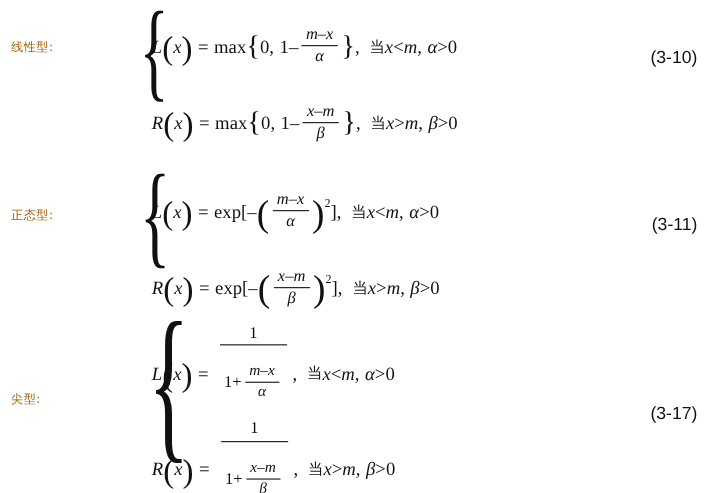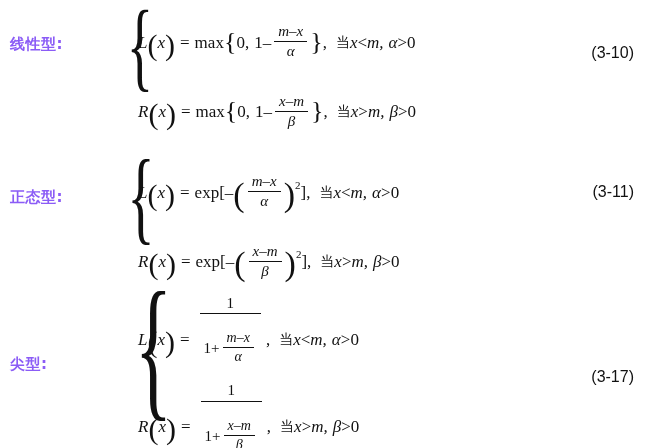--- a/index.html
+++ b/index.html
@@ -16,24 +16,24 @@
     overflow: hidden;
   }
   .page {
     position: relative;
     width: 650px;
     height: 448px;
   }
   .label {
     position: absolute;
     font-family: "DejaVu Sans", sans-serif;
-    font-size: 15px;
-    font-weight: 700;
+    font-size: 11px;
+    font-weight: 400;
     letter-spacing: 0.5px;
-    color: #8b5cf6;
+    color: #a16207;
     white-space: nowrap;
   }
   .brace-wrap {
     position: absolute;
     display: flex;
     align-items: stretch;
   }
   .brace {
     font-family: "Liberation Serif", serif;
     display: inline-block;
@@ -264,21 +264,21 @@
       <span class="it">x</span>
       <span>&gt;</span>
       <span class="it">m,</span>
       <span class="spc"></span>
       <span class="it">β</span>
       <span>&gt;</span>
       <span>0</span>
     </div>
   </div>
 
-  <div class="eqnum" style="top:183px;padding-left:25px;">(3-11)</div>
+  <div class="eqnum" style="top:196px;padding-left:25px;">(3-11)</div>
 
   <div class="label" style="left:10px; top:355px;">尖型:</div>
 
   <div class="brace-wrap" style="left:116px; top:292px; height:150px;">
     <span class="brace" style="font-size:156px; transform:scaleX(0.5); position:relative; top:-22px;">{</span>
   </div>
 
   <div class="rows" style="position:absolute; left:138px; top:296px; height:136px;">
 
     <div class="row">

